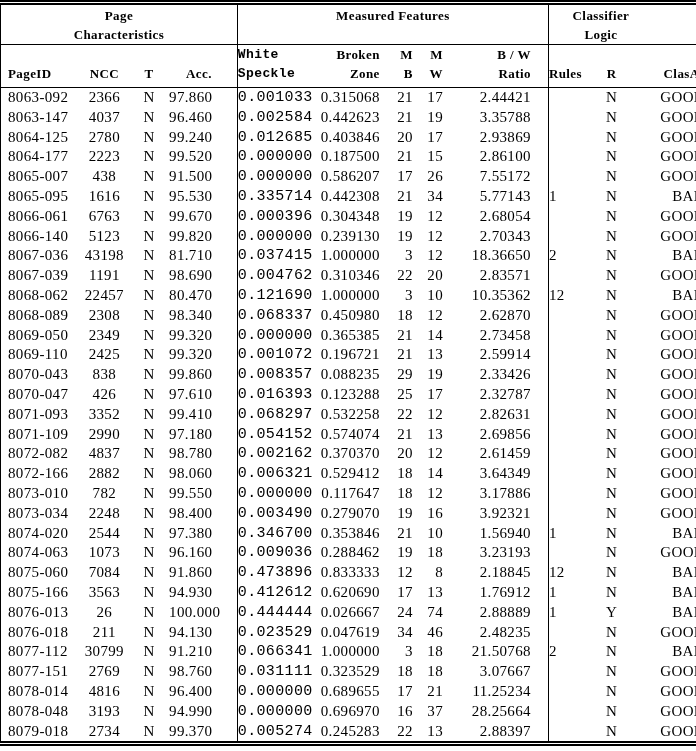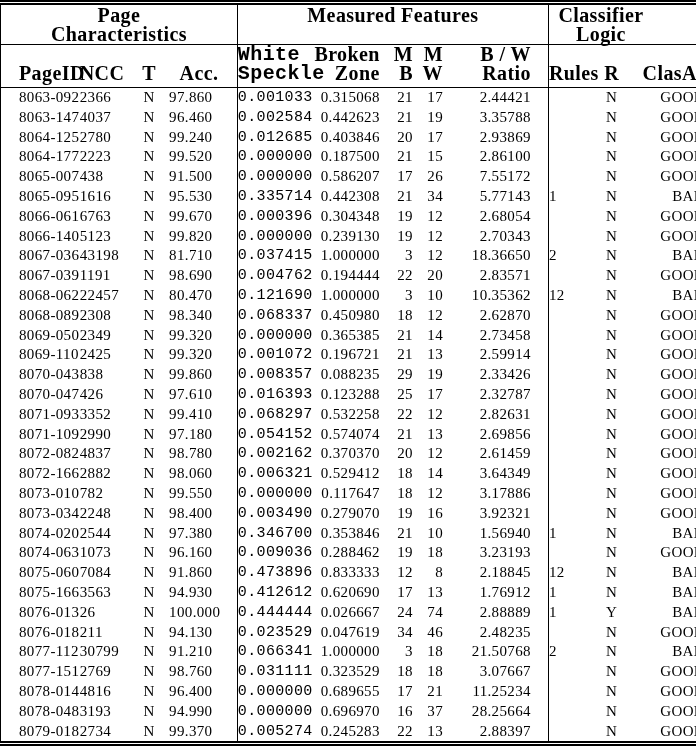--- a/index.html
+++ b/index.html
@@ -31,21 +31,21 @@
   col.c6  { width: 78px; }
   col.c7  { width: 33px; }
   col.c8  { width: 30px; }
   col.c9  { width: 104px; }
   col.c10 { width: 38px; }
   col.c11 { width: 50px; }
   col.c12 { width: 68px; }
 
   thead th {
     font-weight: bold;
-    font-size: 20px;
+    font-size: 13px;
     letter-spacing: 0.4px;
     padding: 0;
     line-height: 19px;
     white-space: nowrap;
   }
   tr.group-row th {
     vertical-align: top;
     text-align: center;
     border-bottom: 1px solid #000;
     height: 38px;
@@ -59,22 +59,22 @@
     padding-bottom: 4px;
   }
   tbody td {
     font-size: 15px;
     line-height: 19.79px;
     letter-spacing: 0.35px;
     padding: 0;
     white-space: nowrap;
   }
   
-  .col-1  { text-align: left;   padding-left: 18px; }
-  .col-2  { text-align: left; }
+  .col-1  { text-align: left;   padding-left: 7px; }
+  .col-2  { text-align: center; }
   .col-3  { text-align: center; }
   .col-4  {  padding-right: 8px; }
   .col-5  { text-align: left;  padding-right: 2px; font-family: Liberation Mono, monospace; }
   .col-6  { text-align: right;  padding-right: 1px; }
   .col-7  { text-align: right;  padding-right: 1px; }
   .col-8  { text-align: right;  padding-right: 1px; }
   .col-9  { text-align: right;  padding-right: 17px; margin-top: 19px; }
   .col-10 { text-align: left;  padding-right: 3px; }
   .col-11 { text-align: center; }
   .col-12 { text-align: right; }
@@ -283,21 +283,21 @@
         <td class="col-10 group-sep">2</td>
         <td class="col-11">N</td>
         <td class="col-12">BAD</td>
       </tr>
       <tr>
         <td class="col-1">8067-039</td>
         <td class="col-2">1191</td>
         <td class="col-3">N</td>
         <td class="col-4">98.690</td>
         <td class="col-5 group-sep">0.004762</td>
-        <td class="col-6">0.194444</td>
+        <td class="col-6">0.310346</td>
         <td class="col-7">22</td>
         <td class="col-8">20</td>
         <td class="col-9">2.83571</td>
         <td class="col-10 group-sep"></td>
         <td class="col-11">N</td>
         <td class="col-12">GOOD</td>
       </tr>
       <tr>
         <td class="col-1">8068-062</td>
         <td class="col-2">22457</td>

